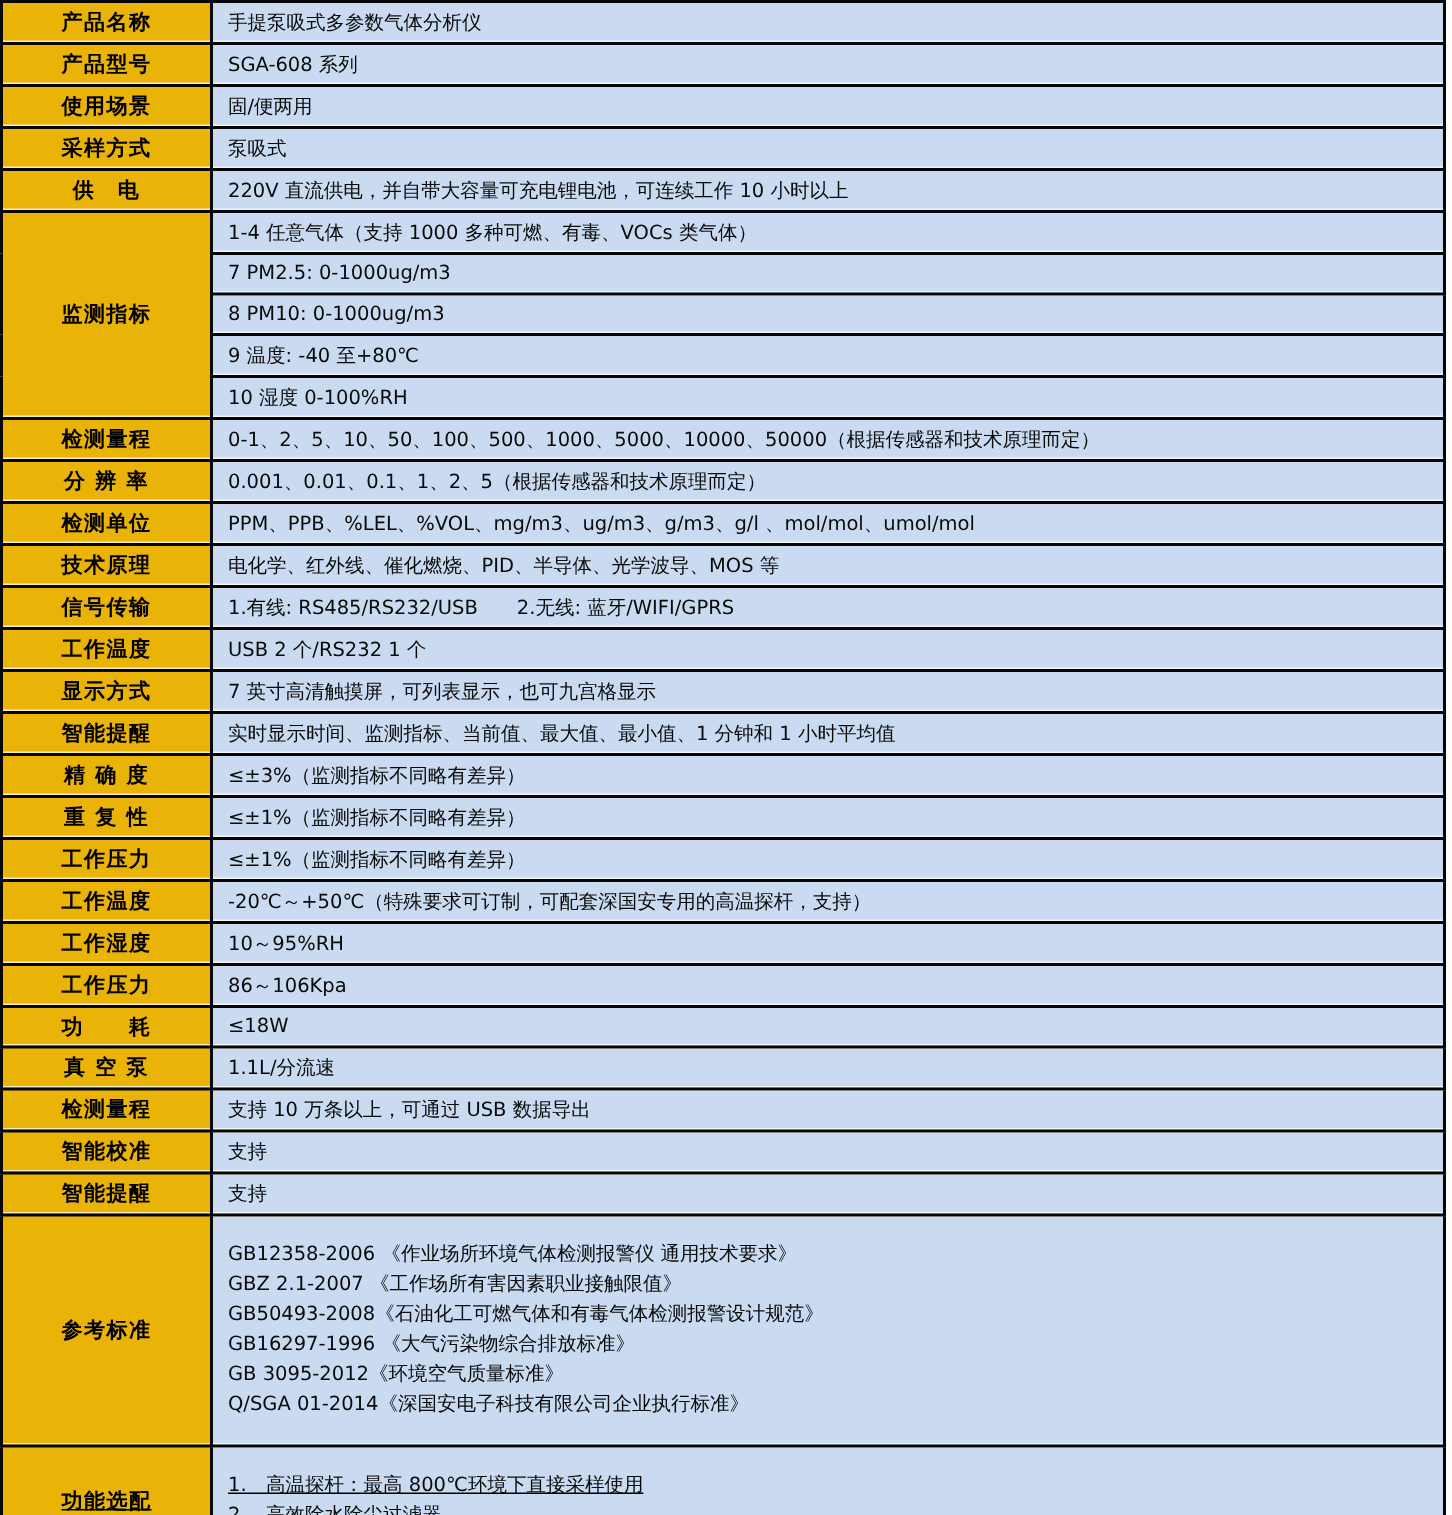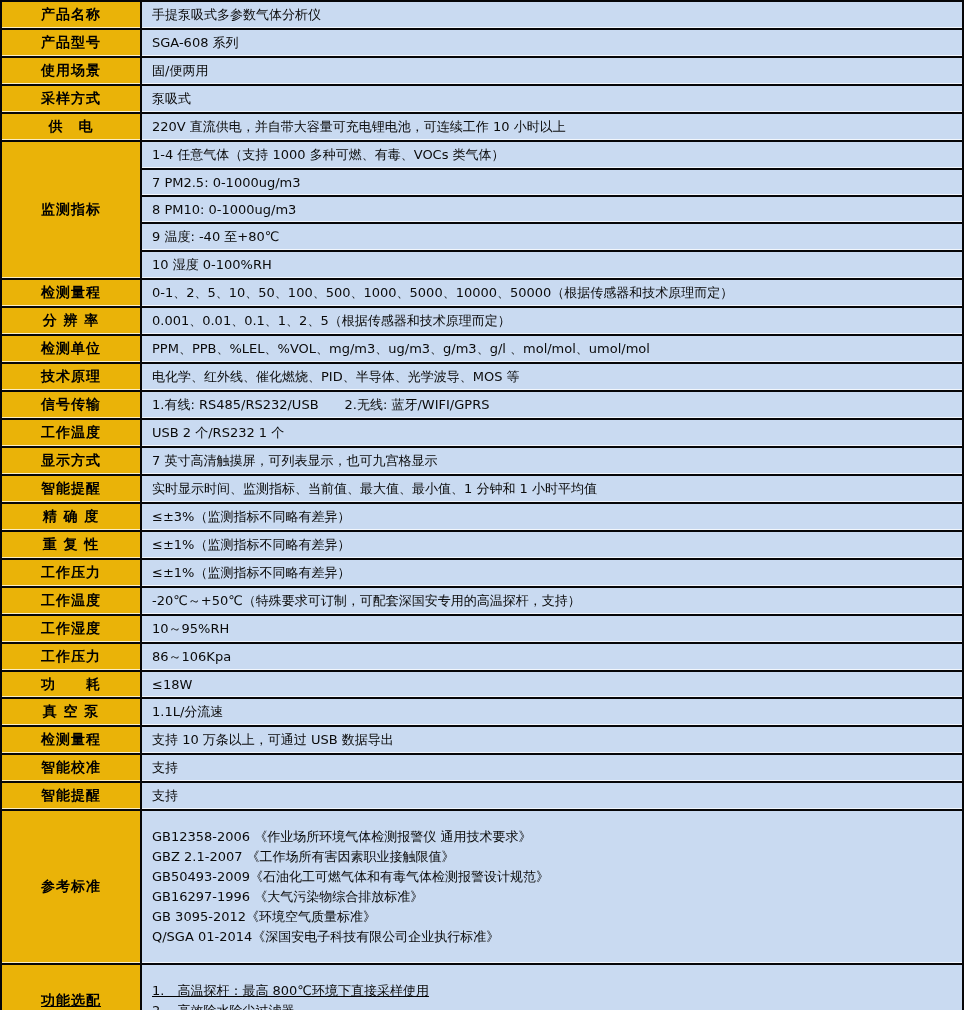--- a/index.html
+++ b/index.html
@@ -163,21 +163,21 @@
       <tr class="r">
         <td class="lbl">智能提醒</td>
         <td class="val">支持</td>
       </tr>
 
       <tr class="r-ref">
         <td class="lbl">参考标准</td>
         <td class="val multi">
           <div class="line">GB12358-2006 《作业场所环境气体检测报警仪 通用技术要求》</div>
           <div class="line">GBZ 2.1-2007 《工作场所有害因素职业接触限值》</div>
-          <div class="line">GB50493-2009《石油化工可燃气体和有毒气体检测报警设计规范》</div>
+          <div class="line">GB50493-2008《石油化工可燃气体和有毒气体检测报警设计规范》</div>
           <div class="line">GB16297-1996 《大气污染物综合排放标准》</div>
           <div class="line">GB 3095-2012《环境空气质量标准》</div>
           <div class="line">Q/SGA 01-2014《深国安电子科技有限公司企业执行标准》</div>
         </td>
       </tr>
 
       <tr class="r-opt">
         <td class="lbl">功能选配</td>
         <td class="val multi">
           <div class="line">1.　高温探杆：最高 800℃环境下直接采样使用</div>

